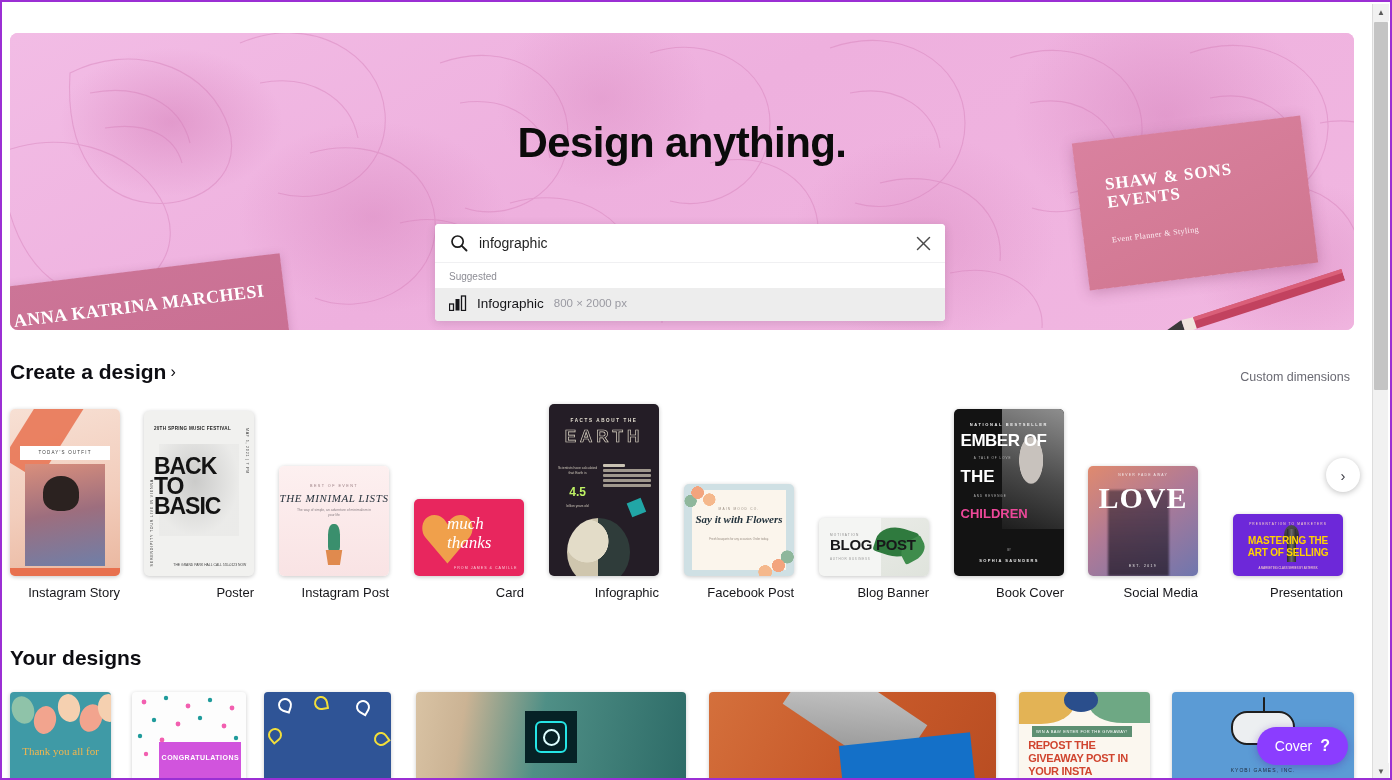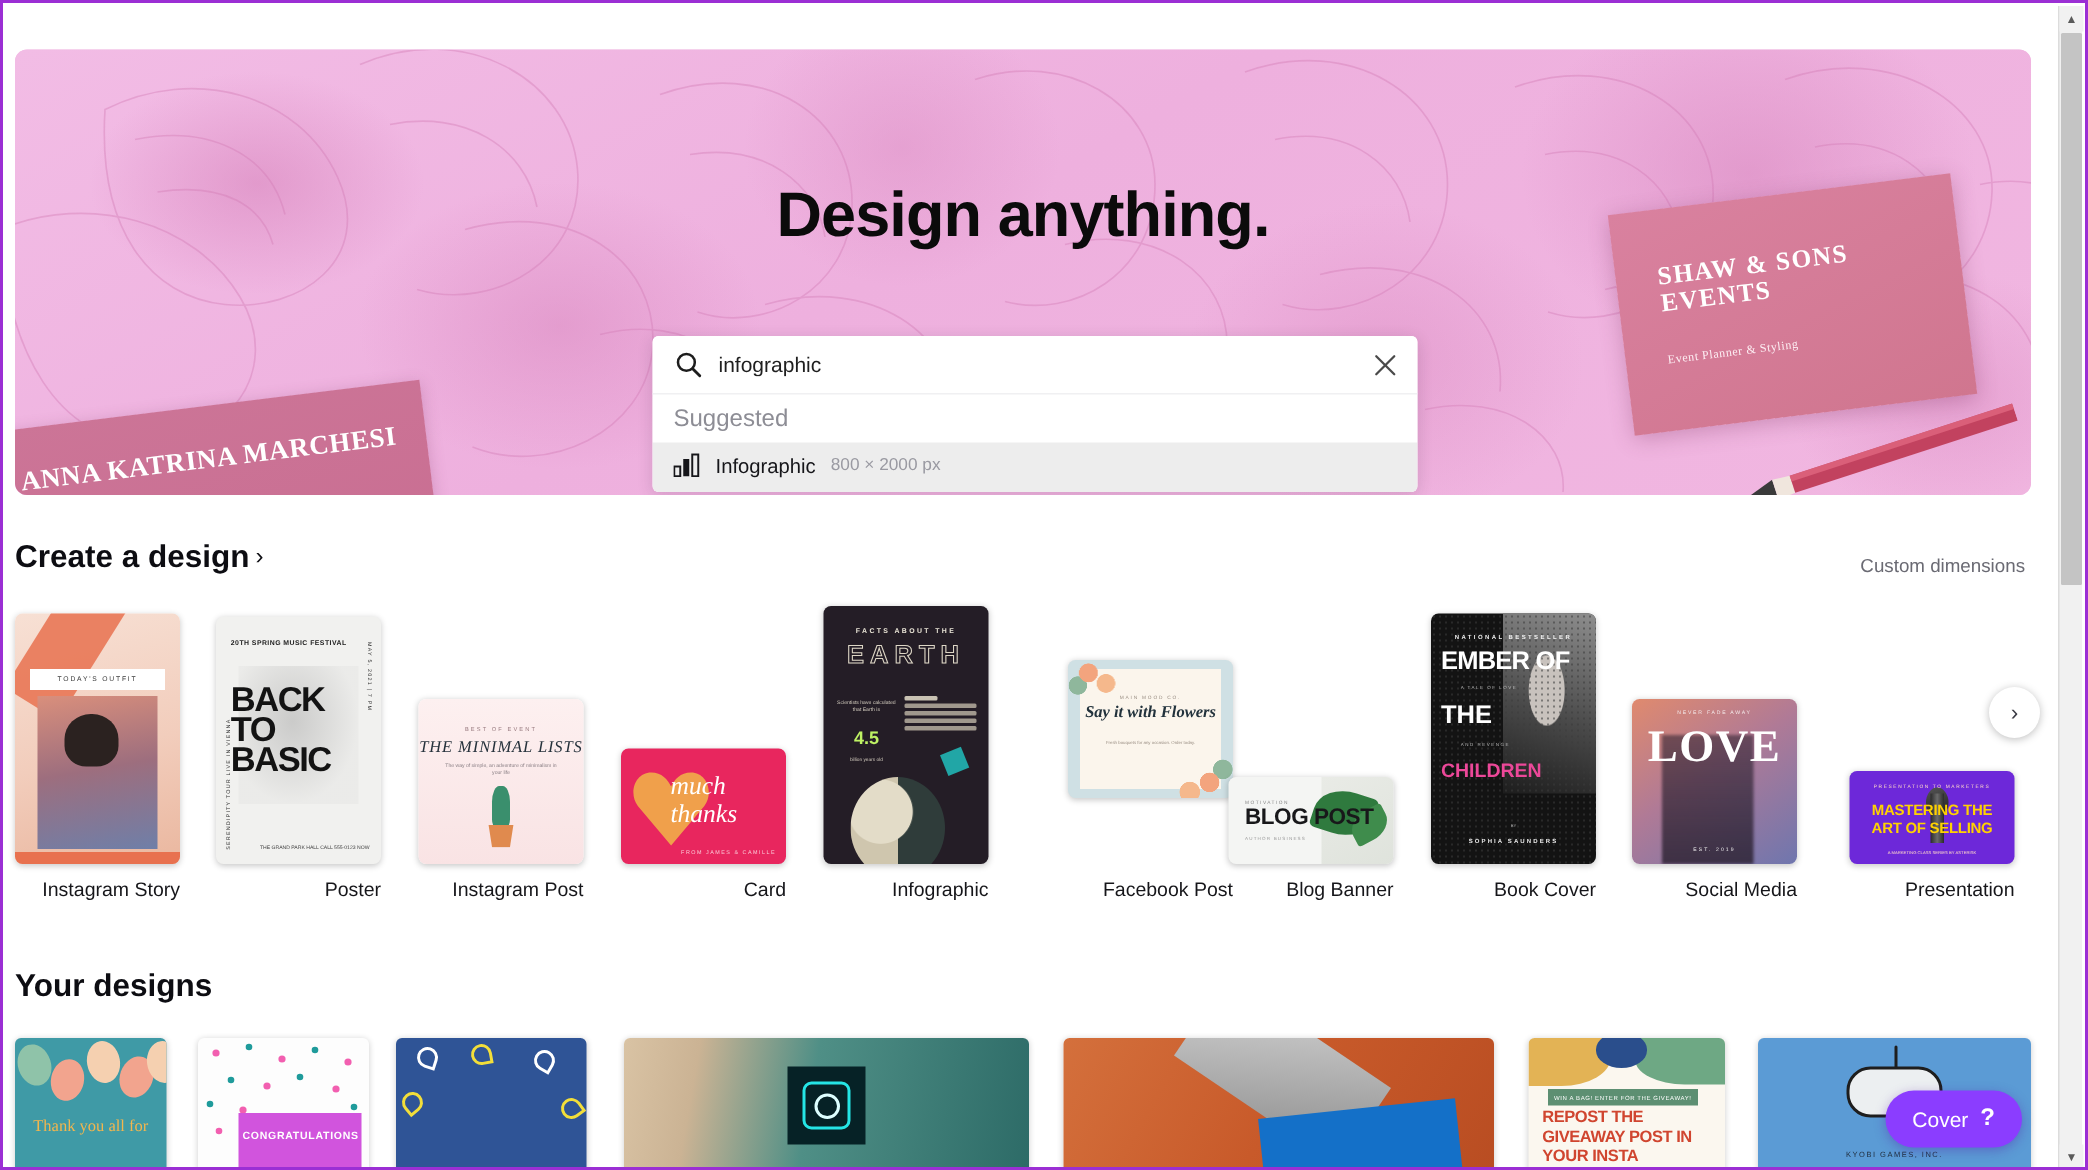--- a/index.html
+++ b/index.html
@@ -118,21 +118,21 @@
     font-size: 14px; color: #1f1f1f; padding: 0 10px;
     background: transparent;
   }
   .clear-btn {
     flex: 0 0 auto; width: 24px; height: 24px;
     display: flex; align-items: center; justify-content: center;
     cursor: pointer; background: none; border: 0;
   }
   .sugg-label {
     padding: 8px 14px 6px 14px;
-    font-size: 16px; color: #8d8d95;
+    font-size: 10px; color: #8d8d95;
     border-top: 1px solid #f0f0f2;
     background: #fff;
   }
   .sugg-row {
     display: flex; align-items: center; gap: 10px;
     padding: 7px 14px 10px 14px;
     background: #ededed; cursor: pointer;
   }
   .sugg-row .barchart { width: 18px; height: 16px; flex: 0 0 auto; }
   .sugg-name { font-size: 13.5px; color: #16161a; }
@@ -555,21 +555,21 @@
               <i></i>
               <i></i>
               <i></i>
             </div>
           <div class="sat"></div>
           <div class="globe"></div>
         </div>
         <div class="tmpl-label">Infographic</div>
       </div>
 
-      <div class="tmpl" style="left:710px;gap:44px;">
+      <div class="tmpl" style="left:682px;">
         <div class="thumb t-fb" style="width:110px;height:92px;">
           <div class="inner"></div>
           <div class="fl1"></div>
           <div class="fl2"></div>
           <div class="pre">MAIN MOOD CO.</div>
           <div class="ttl">Say it with Flowers</div>
           <div class="sub">Fresh bouquets for any occasion. Order today.</div>
         </div>
         <div class="tmpl-label">Facebook Post</div>
       </div>

